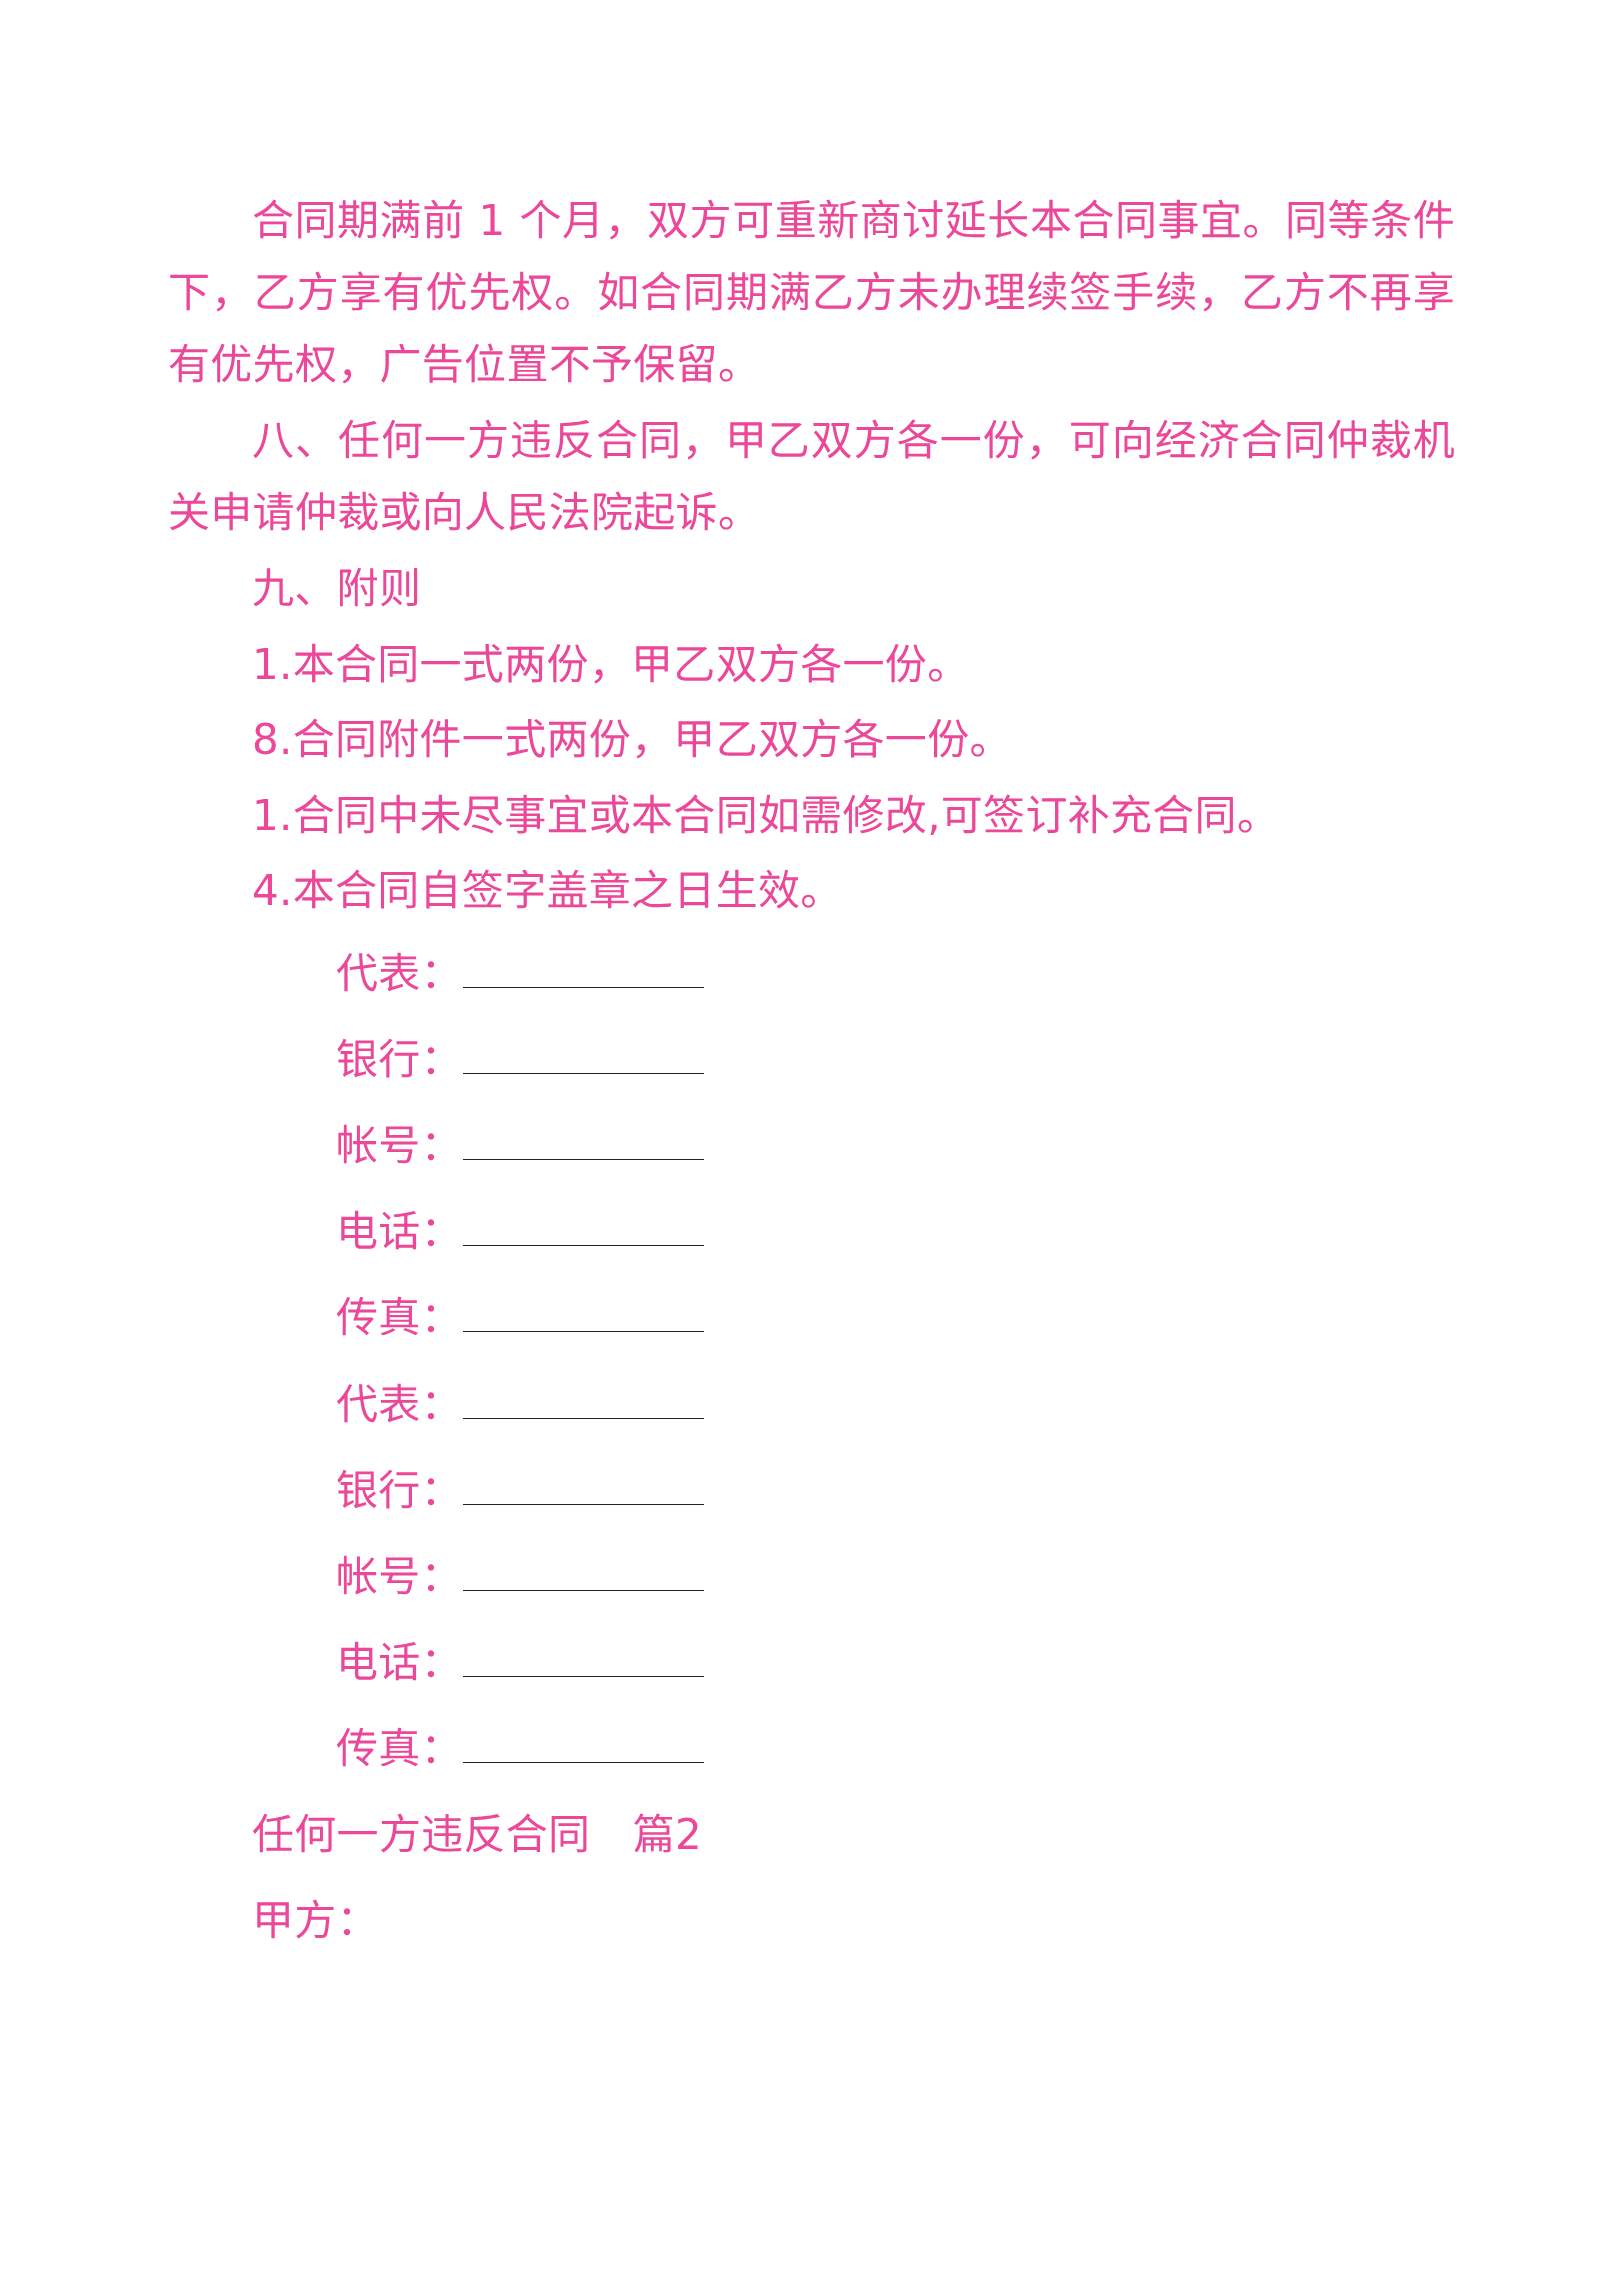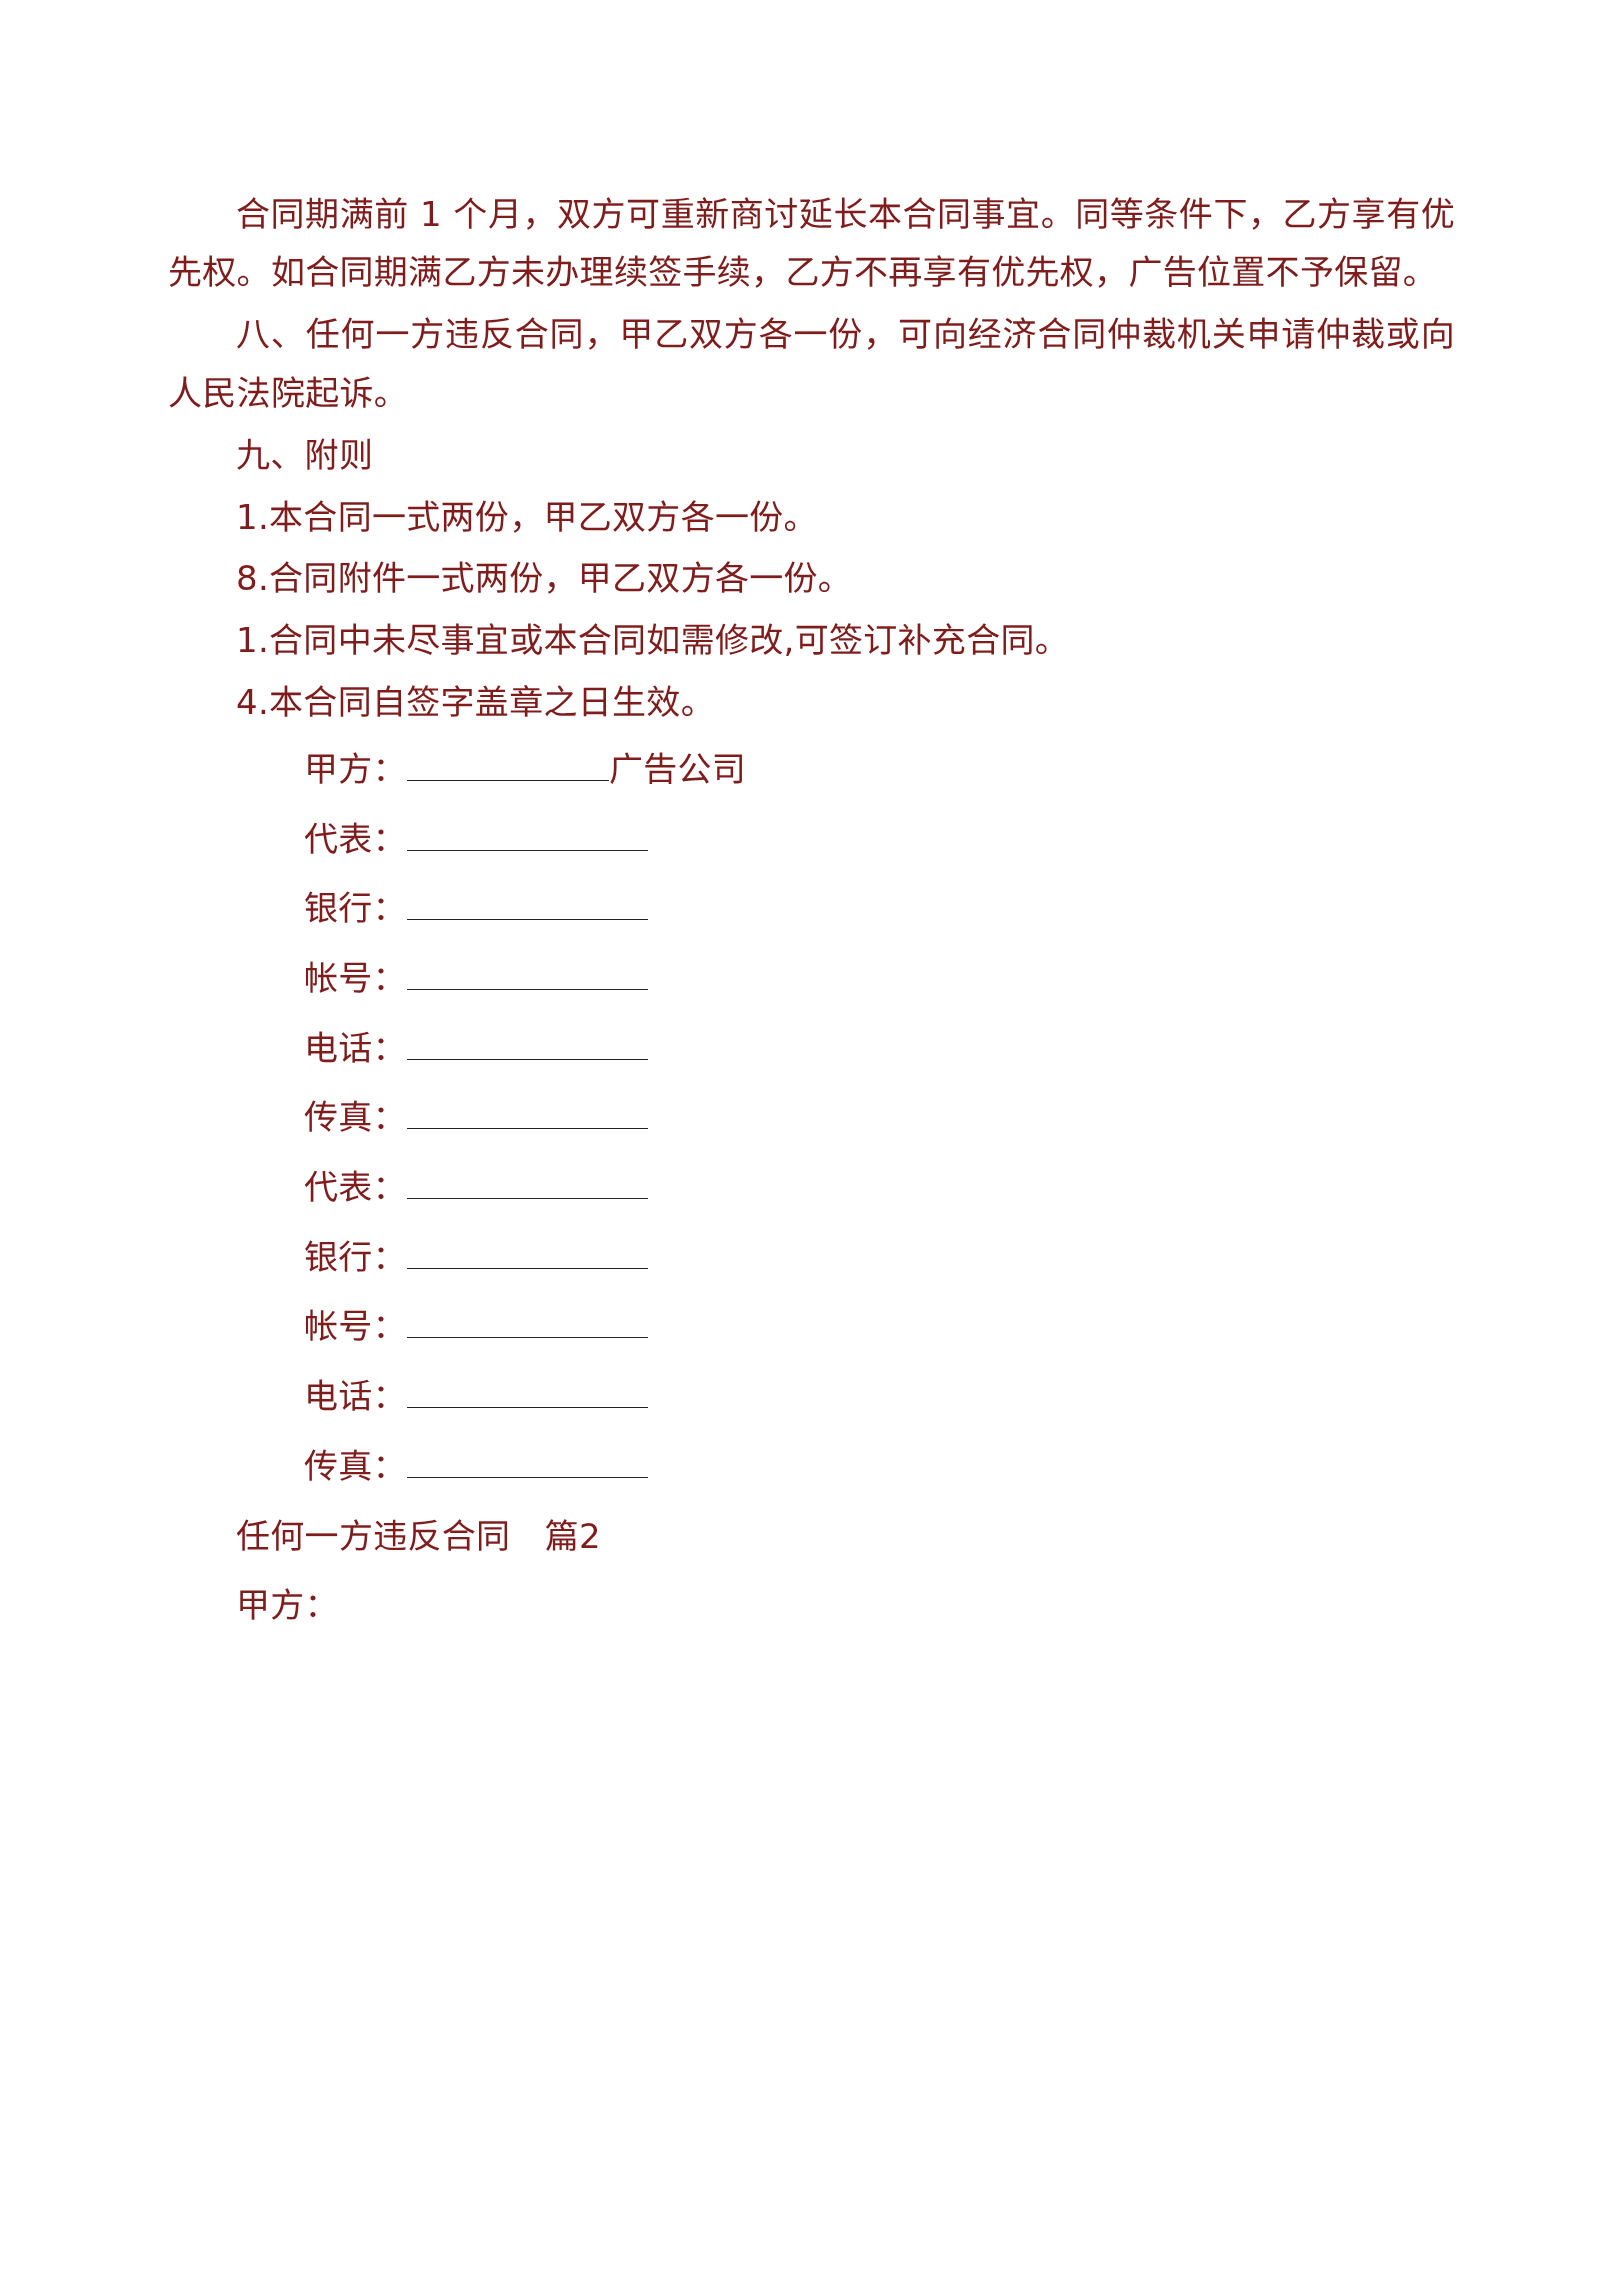--- a/index.html
+++ b/index.html
@@ -14,24 +14,24 @@
   .page {
     width: 1623px;
     height: 2295px;
     background: #ffffff;
     position: relative;
     box-sizing: border-box;
     padding: 185px 168px 146px 168px;
     overflow: hidden;
   }
   .doc-body {
-    font-size: 34px;
+    font-size: 42px;
     line-height: 1.72;
     letter-spacing: 0.3px;
-    color: #7f1d1d;
+    color: #ec4899;
   }
   p.para {
     margin: 0 0 3.4px 0;
     text-indent: 2em;
     text-align: justify;
     text-justify: inter-ideograph;
   }
   .sig-line {
     margin: 0;
     padding: 0;
@@ -69,23 +69,20 @@
     <p class="para">1.本合同一式两份，甲乙双方各一份。</p>
 
     <p class="para">8.合同附件一式两份，甲乙双方各一份。</p>
 
     <p class="para">1.合同中未尽事宜或本合同如需修改,可签订补充合同。</p>
 
     <p class="para">4.本合同自签字盖章之日生效。</p>
 
     <div>
       <p class="sig-line">
-        <span class="sig-label">甲方：</span><span class="blank blank-short"></span><span>广告公司</span>
-      </p>
-      <p class="sig-line">
         <span class="sig-label">代表：</span><span class="blank blank-long"></span>
       </p>
       <p class="sig-line">
         <span class="sig-label">银行：</span><span class="blank blank-long"></span>
       </p>
       <p class="sig-line">
         <span class="sig-label">帐号：</span><span class="blank blank-long"></span>
       </p>
       <p class="sig-line">
         <span class="sig-label">电话：</span><span class="blank blank-long"></span>

